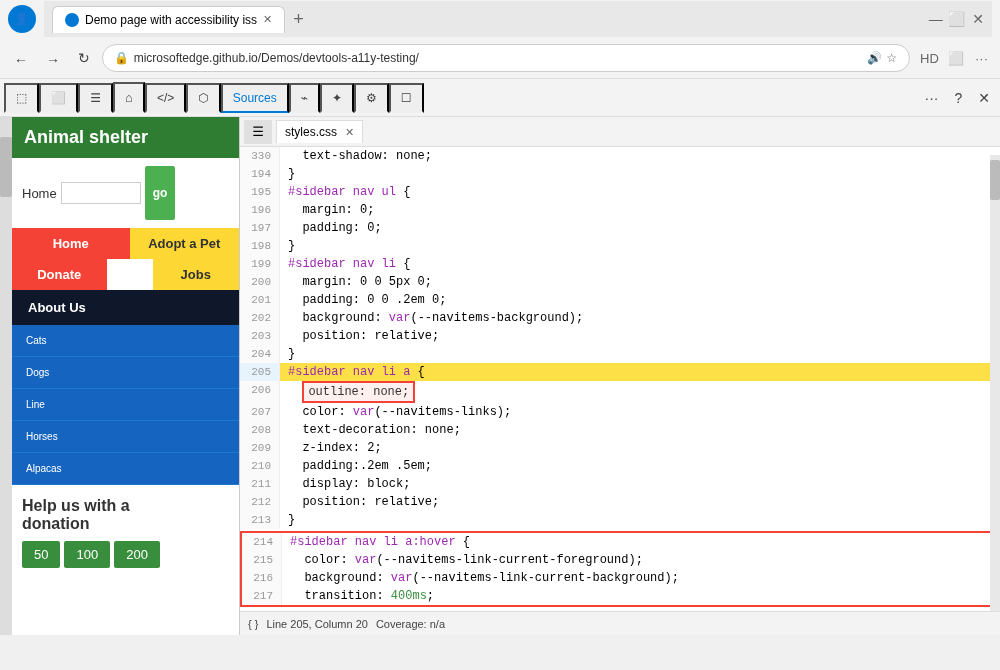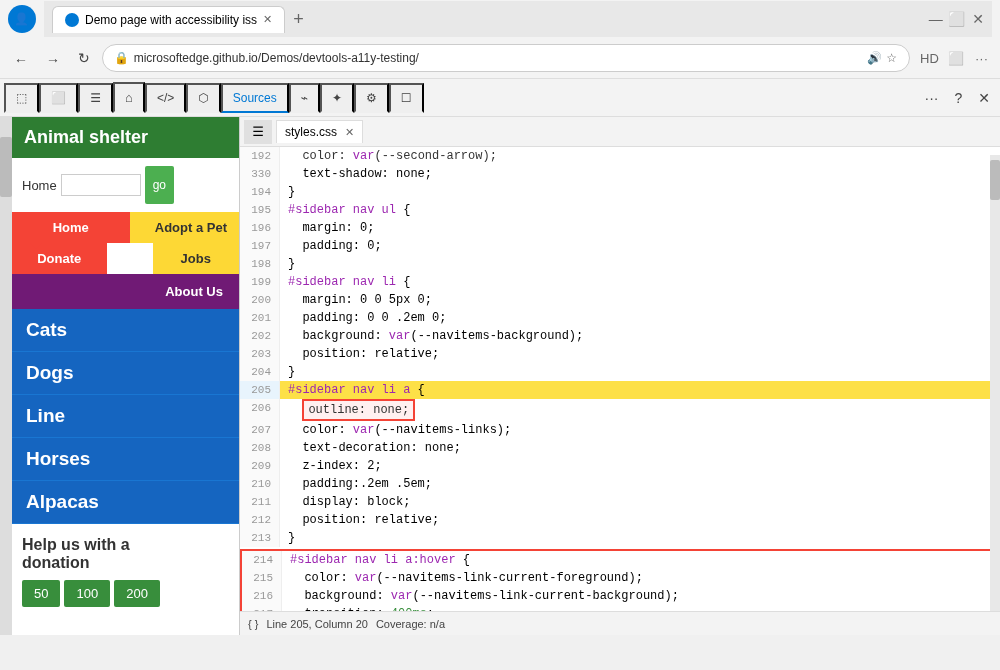--- a/index.html
+++ b/index.html
@@ -26,31 +26,31 @@
     .dt-icon-btn { background: none; border: none; font-size: 14px; color: #444; cursor: pointer; padding: 4px 6px; border-radius: 3px; }
 
     
     .main-layout { display: flex; height: calc(670px - 152px); }
 
     
     .webpage-panel { width: 240px; min-width: 240px; background: #fff; overflow-y: auto; border-right: 1px solid #ccc; position: relative; }
     .site-header { background: #2e7d32; color: white; padding: 10px 12px; font-size: 18px; font-weight: bold; }
     .search-area { display: flex; align-items: center; padding: 8px 10px; gap: 4px; background: #fff; }
     .search-input { border: 1px solid #ccc; padding: 3px 6px; font-size: 12px; width: 80px; }
-    .go-btn { background: #4caf50; color: white; border: none; padding: 12px 8px; font-size: 12px; cursor: pointer; border-radius: 2px; }
+    .go-btn { background: #4caf50; color: white; border: none; padding: 20px 8px; font-size: 12px; cursor: pointer; border-radius: 2px; font-weight: bold; }
     .nav-row { display: flex; }
     .nav-btn-home { background: #f44336; color: white; padding: 8px 16px; border: none; cursor: pointer; font-size: 13px; font-weight: bold; flex: 1; position: relative; }
     .nav-btn-home::after { content: ''; position: absolute; bottom: -6px; left: 18px; border-left: 6px solid transparent; border-right: 6px solid transparent; border-top: 6px solid #f44336; }
-    .nav-btn-adopt { background: #fdd835; color: #333; padding: 8px 12px; border: none; cursor: pointer; font-size: 13px; font-weight: bold; flex: 1; text-align: right; }
+    .nav-btn-adopt { background: #fdd835; color: #333; padding: 8px 12px; border: none; cursor: pointer; font-size: 13px; font-weight: bold; flex: 1; }
     .nav-row2 { display: flex; gap: 46px; }
     .nav-btn-donate { background: #f44336; color: white; padding: 8px 16px; border: none; cursor: pointer; font-size: 13px; font-weight: bold; flex: 1; }
     .nav-btn-jobs { background: #fdd835; color: #333; padding: 8px 12px; border: none; cursor: pointer; font-size: 13px; font-weight: bold; flex: 1; }
-    .nav-btn-about { background: #701a75; color: white; padding: 10px 16px; border: none; cursor: pointer; font-size: 13px; font-weight: bold; width: 100%; text-align: right; }
+    .nav-btn-about { background: #0f172a; color: white; padding: 10px 16px; border: none; cursor: pointer; font-size: 13px; font-weight: bold; width: 100%; text-align: left; }
     .animal-list { background: #1565c0; }
-    .animal-item { color: white; padding: 10px 14px; font-size: 19px; font-weight: bold; cursor: pointer; border-bottom: 1px solid #1976d2; }
+    .animal-item { color: white; padding: 10px 14px; font-size: 10px; font-weight: normal; cursor: pointer; border-bottom: 1px solid #1976d2; }
     .donate-section { padding: 12px 10px; }
     .donate-title { font-size: 16px; font-weight: bold; color: #333; margin-bottom: 8px; }
     .donate-amounts { display: flex; gap: 4px; }
     .donate-btn { background: #388e3c; color: white; border: none; padding: 6px 12px; font-size: 13px; cursor: pointer; border-radius: 2px; }
 
     
     .devtools-right { flex: 1; background: white; display: flex; flex-direction: column; overflow: hidden; }
     .file-tab-bar { display: flex; align-items: center; padding: 0 4px; background: #f3f3f3; border-bottom: 1px solid #ddd; height: 30px; }
     .file-tab { display: flex; align-items: center; gap: 4px; padding: 4px 8px; font-size: 12px; background: white; border: 1px solid #ddd; border-bottom: none; }
     .file-tab-close { color: #666; cursor: pointer; font-size: 11px; margin-left: 4px; }
@@ -177,24 +177,20 @@
       <div class="file-tab-bar">
         <div style="width:28px;height:24px;background:#e0e0e0;display:flex;align-items:center;justify-content:center;margin-right:4px;cursor:pointer;">☰</div>
         <div class="file-tab">
           <span>styles.css</span>
           <span class="file-tab-close">✕</span>
         </div>
       </div>
 
       <div class="code-area" style="flex:1;overflow-y:auto;position:relative;">
 
-        <div class="code-line">
-          <span class="line-num">192</span>
-          <span class="line-content">  <span style="color:#333;">color: </span><span style="color:#9c27b0;">var</span><span style="color:#333;">(--second-arrow);</span></span>
-        </div>
 
         <div class="code-line">
           <span class="line-num">330</span>
           <span class="line-content">  text-shadow: none;</span>
         </div>
 
         <div class="code-line">
           <span class="line-num">194</span>
           <span class="line-content">}</span>
         </div>

